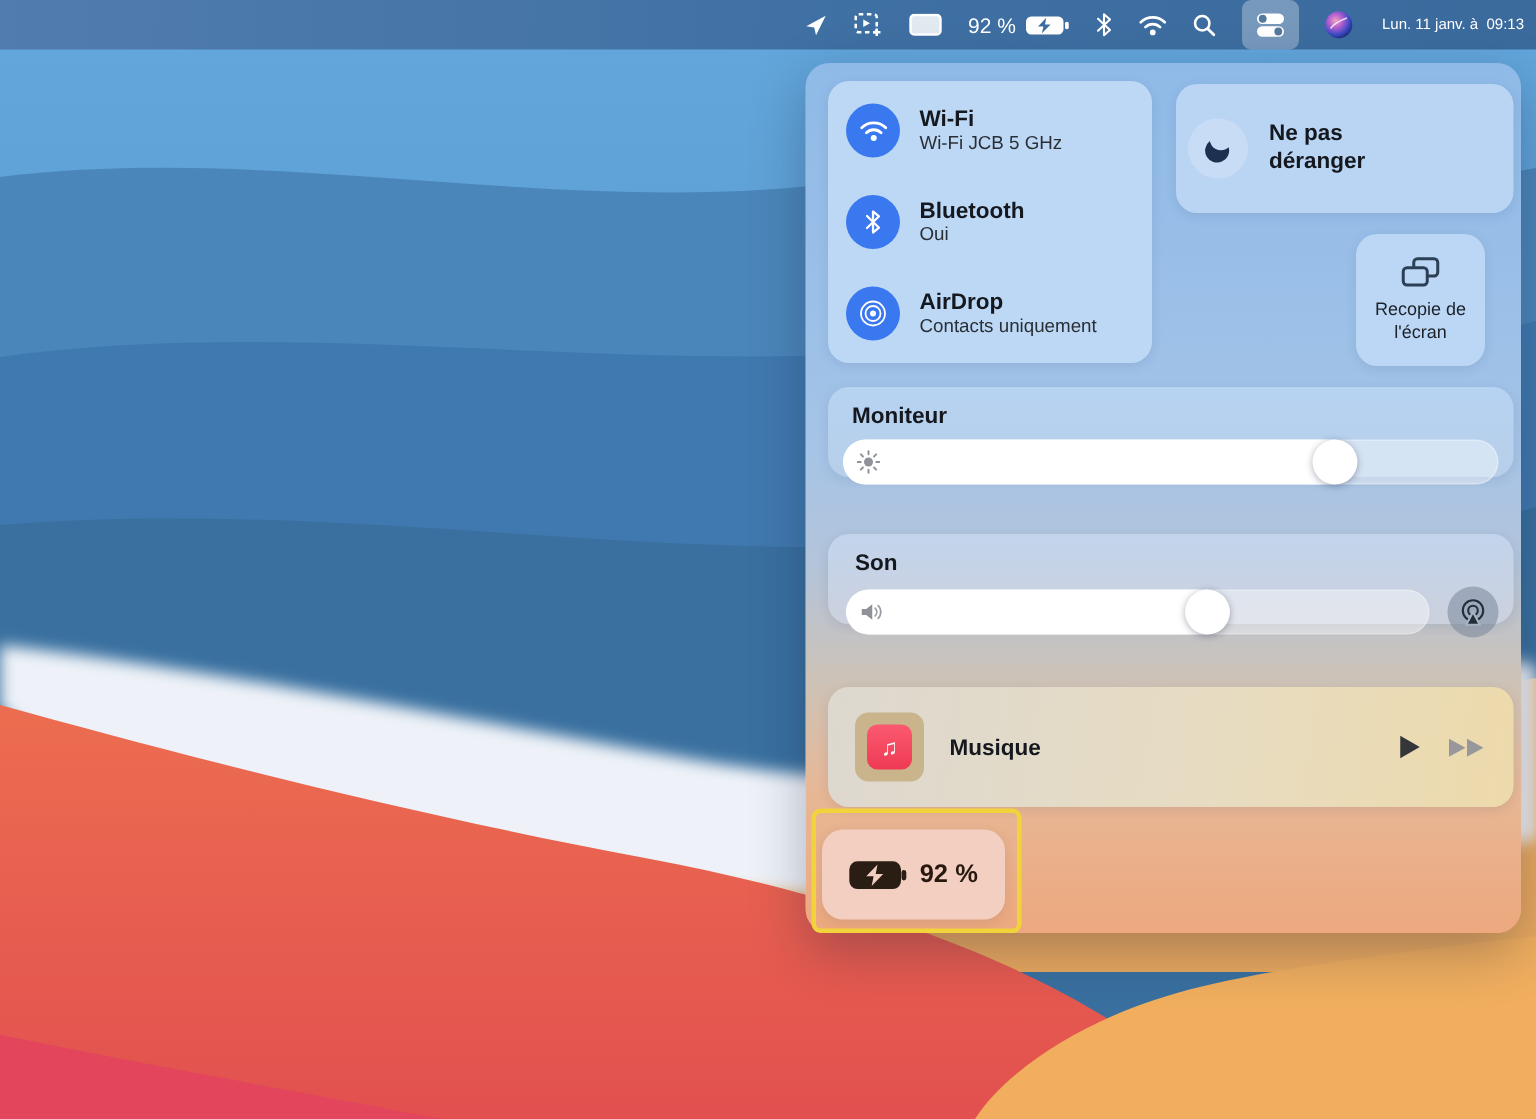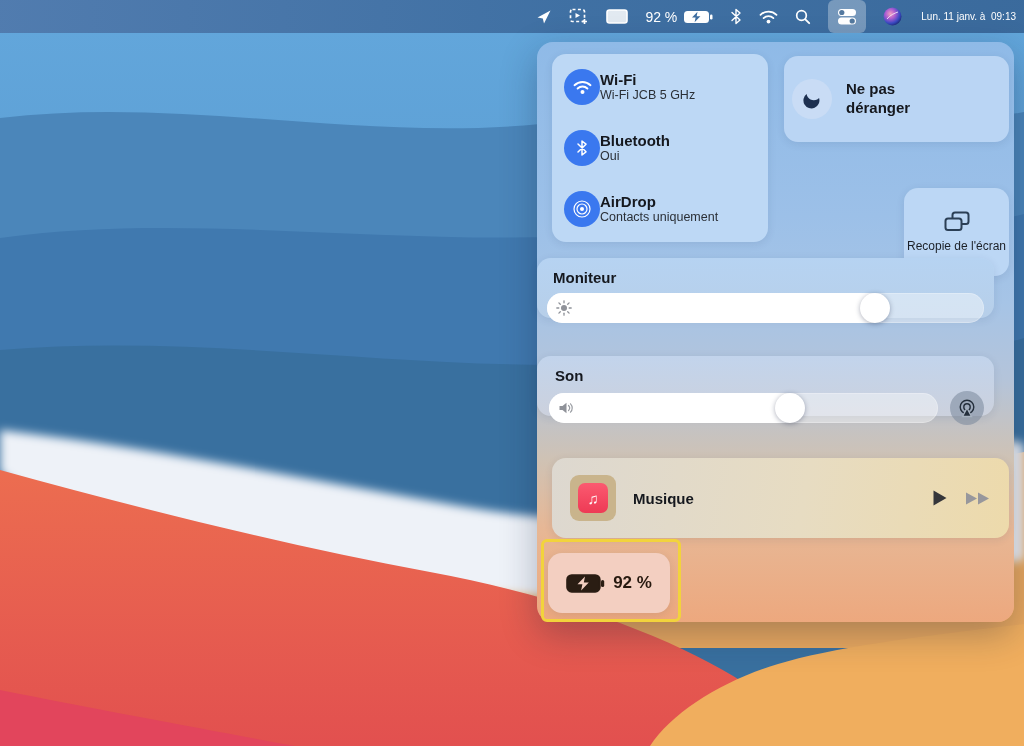--- a/index.html
+++ b/index.html
@@ -23,40 +23,40 @@
   
   .panel { position:absolute; left:537px; top:42px; width:477px; height:580px;
     border-radius:16px; z-index:6;
     background:linear-gradient(180deg,#8fbae7 0%,#9cc0e8 30%,#a6c4e6 45%,#b4c4da 58%,#cfc2b4 72%,#e7b globale 0) ;
     background:linear-gradient(180deg,#8fbae7 0%,#9cc0e8 30%,#a6c4e6 45%,#b4c4da 58%,#cfc2b4 72%,#e7b795 84%,#eda87e 100%);
     box-shadow:0 12px 36px rgba(20,30,60,.30); }
   .card { position:absolute; border-radius:14px; box-shadow:0 2px 8px rgba(30,50,90,.10); }
 
   .conn-card { left:15px; top:12px; width:216px; height:188px; background:#bdd8f5;
     display:flex; flex-direction:column; justify-content:space-between; padding:15px 12px; }
-  .conn-row { display:flex; align-items:center; gap:0; }
+  .conn-row { display:flex; align-items:center; gap:13px; }
   .blue-circle { width:36px; height:36px; border-radius:50%; background:#3a78ef;
     display:flex; align-items:center; justify-content:center; flex:0 0 36px; }
   .conn-title { font-size:15px; font-weight:700; color:#15181e; line-height:1.15; }
   .conn-sub { font-size:12.5px; color:#2a2f36; line-height:1.2; }
 
   .dnd-card { left:247px; top:14px; width:225px; height:86px; background:#bad5f4;
     display:flex; align-items:center; gap:14px; padding:0 8px; }
   .dnd-circle { width:40px; height:40px; border-radius:50%; background:#c9dcf5;
     display:flex; align-items:center; justify-content:center; flex:0 0 40px; }
   .dnd-label { font-size:15px; font-weight:600; color:#15181e; line-height:1.25; width:90px; }
 
   .small-card { top:114px; width:105px; height:88px; background:#bcd7f5;
     display:flex; flex-direction:column; align-items:center; justify-content:center; gap:7px;
     text-align:center; }
   .kb-card { left:247px; }
-  .mirror-card { left:367px; width:105px;margin-top:32px; }
+  .mirror-card { left:367px; width:86px; }
   .small-label { font-size:12px; color:#1c2128; line-height:1.25; }
 
-  .slider-card { left:0; width:457px; height:60px; padding:9px 10px 0 10px; }
+  .slider-card { left:15px; width:457px; height:60px; padding:9px 10px 0 10px; }
   .monitor-card { top:216px; background:linear-gradient(180deg,#b6d3f2,#b7cfe9); }
   .sound-card { top:314px; background:linear-gradient(180deg,#c2d4ec,#ccd1dd);padding-left:12px; }
   .slider-label { font-size:15px; font-weight:700; color:#15181e; margin:2px 0 7px 6px; }
   .slider-row { display:flex; align-items:center; gap:12px; }
   .track { position:relative; height:30px; flex:1; border-radius:15px;
     background:rgba(255,255,255,.42); box-shadow:inset 0 0 0 1px rgba(255,255,255,.25); }
   .fill { position:relative; height:30px; border-radius:15px 0 0 15px; background:#ffffff; min-width:30px; }
   .knob { position:absolute; right:-15px; top:0; width:30px; height:30px; border-radius:50%;
     background:#fff; box-shadow:0 1px 5px rgba(20,30,60,.35); }
   .track-icon { position:absolute; left:9px; top:7px; z-index:2; }

